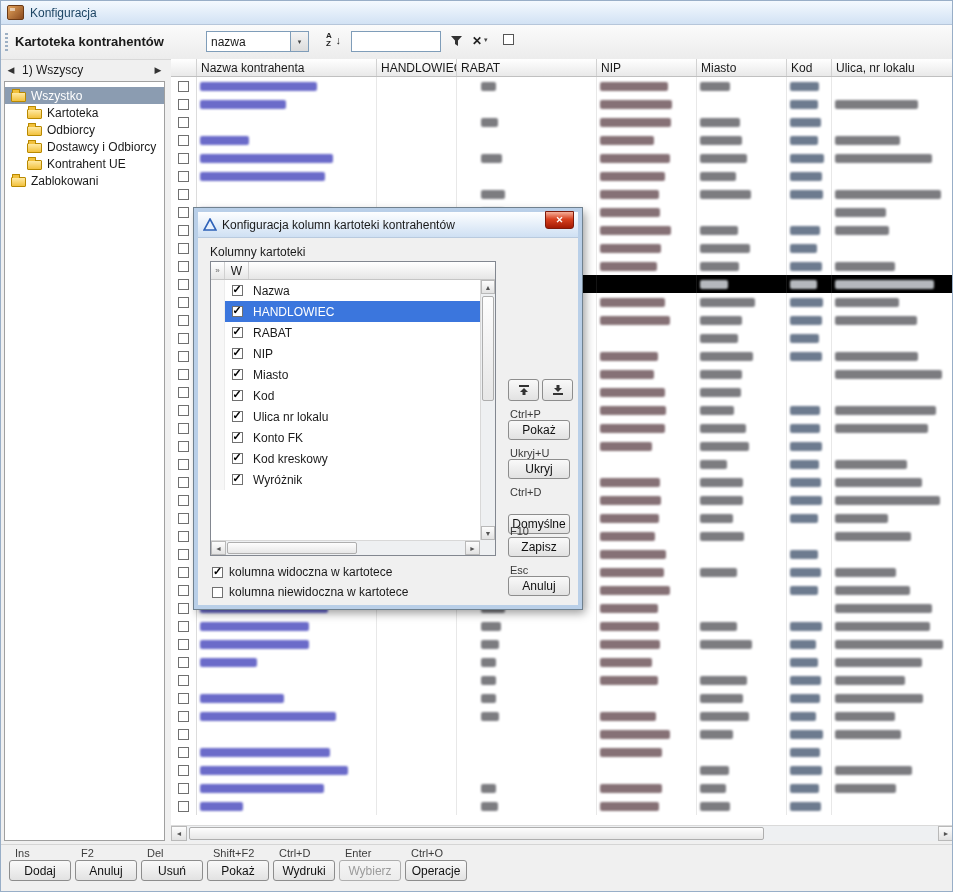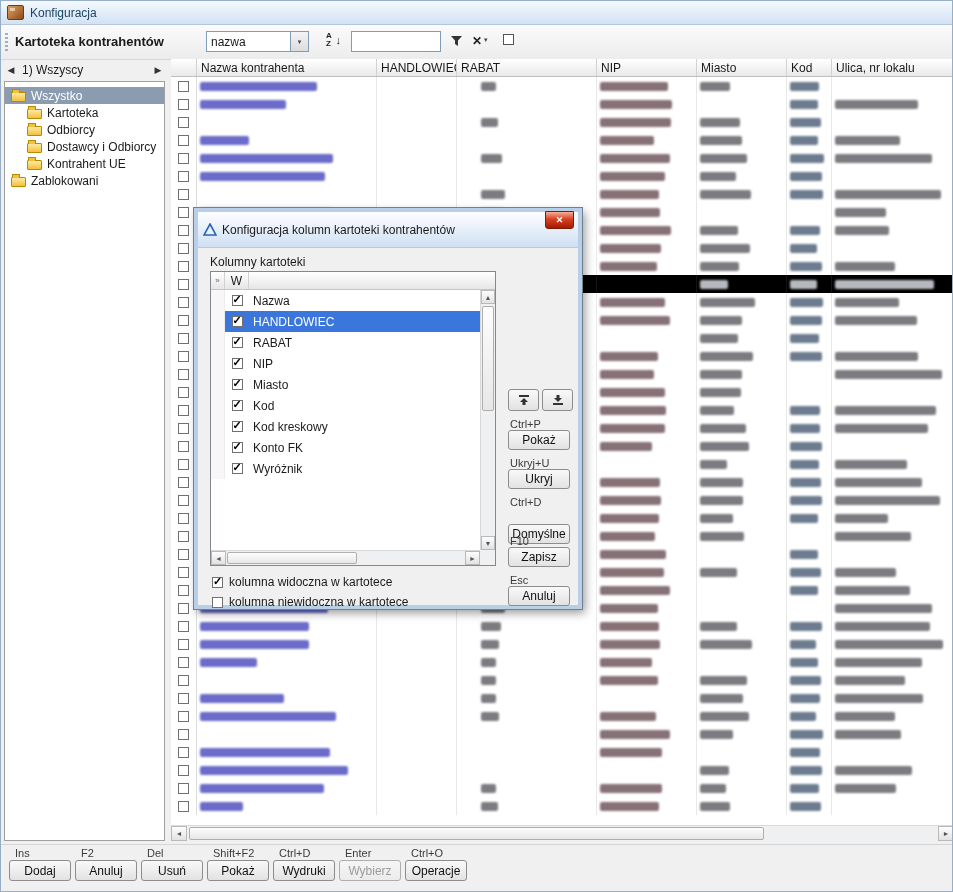--- a/index.html
+++ b/index.html
@@ -65,21 +65,21 @@
   
   .bottombar{position:absolute;left:0;right:0;top:843px;height:49px;background:#f0f0f0;border-top:1px solid #d5d5d5;box-sizing:border-box;display:flex;gap:4px;padding:2px 0 0 8px;}
   .bcol{width:62px;flex:0 0 auto;}
   .bshortcut{font-size:11px;color:#3c3c3c;height:13px;padding-left:6px;white-space:nowrap;}
   .btn{background:linear-gradient(#f9f9f9,#e2e2e2);border:1px solid #8d8d8d;border-radius:3px;font:12px "Liberation Sans",sans-serif;color:#111;display:flex;align-items:center;justify-content:center;box-sizing:border-box;cursor:default;}
   .bbtn{width:62px;height:21px;}
   .bbtn:disabled{color:#9b9b9b;border-color:#aeaeae;background:linear-gradient(#f5f5f5,#ececec);}
 
   
   .dialog{position:absolute;left:193px;top:207px;width:388px;height:401px;background:#f0f0f0;border:4px solid #b9cfe8;outline:1px solid #70818f;box-shadow:3px 4px 9px rgba(0,0,0,.4);box-sizing:border-box;z-index:10;}
-  .dlg-title{position:relative;height:36px;background:linear-gradient(#fdfeff,#cfe0f3);border-bottom:1px solid #b9cade;display:flex;align-items:center;gap:5px;padding:0 5px;box-sizing:border-box;}
+  .dlg-title{position:relative;height:26px;background:linear-gradient(#fdfeff,#cfe0f3);border-bottom:1px solid #b9cade;display:flex;align-items:center;gap:5px;padding:0 5px;box-sizing:border-box;}
   .dlg-title-text{flex:1;white-space:nowrap;overflow:hidden;}
   .dlg-close{position:absolute;top:-1px;right:4px;width:27px;height:16px;background:linear-gradient(#f6b09a,#d8411f 45%,#a31a03);border:1px solid #7e1a0a;border-radius:0 0 3px 3px;color:#fff;font-size:9px;font-weight:bold;display:flex;align-items:center;justify-content:center;}
   .dlg-body{position:relative;height:357px;}
   .dlg-section-label{position:absolute;left:12px;top:7px;}
   .dlg-list{position:absolute;left:12px;top:23px;width:286px;height:295px;background:#fff;border:1px solid #828790;box-sizing:border-box;}
   .dlg-head{position:absolute;left:0;right:0;top:0;height:18px;background:linear-gradient(#ffffff,#e6e6e6);border-bottom:1px solid #c5c5c5;display:flex;box-sizing:border-box;}
   .dlg-h-grip{width:14px;border-right:1px solid #d0d0d0;display:flex;align-items:center;justify-content:center;font-size:8px;color:#666;box-sizing:border-box;}
   .dlg-h-w{width:24px;border-right:1px solid #d0d0d0;display:flex;align-items:center;justify-content:center;box-sizing:border-box;}
   .dlg-h-name{flex:1;display:flex;align-items:center;padding-left:4px;}
   .dlg-rows{position:absolute;left:0;right:15px;top:18px;bottom:15px;overflow:hidden;}
@@ -1170,34 +1170,41 @@
               <div class="dlg-w">
                 <div class="cb checked"></div>
               </div>
               <div class="dlg-name">Kod</div>
             </div>
             <div class="dlg-row">
               <div class="dlg-grip"></div>
               <div class="dlg-w">
                 <div class="cb checked"></div>
               </div>
-              <div class="dlg-name">Kod kreskowy</div>
+              <div class="dlg-name">Ulica nr lokalu</div>
             </div>
             <div class="dlg-row">
               <div class="dlg-grip"></div>
               <div class="dlg-w">
                 <div class="cb checked"></div>
               </div>
               <div class="dlg-name">Konto FK</div>
             </div>
             <div class="dlg-row">
               <div class="dlg-grip"></div>
               <div class="dlg-w">
                 <div class="cb checked"></div>
               </div>
+              <div class="dlg-name">Kod kreskowy</div>
+            </div>
+            <div class="dlg-row">
+              <div class="dlg-grip"></div>
+              <div class="dlg-w">
+                <div class="cb checked"></div>
+              </div>
               <div class="dlg-name">Wyróżnik</div>
             </div>
           </div>
         <div class="dlg-vscroll">
           <span class="sb-btn sb-up">▲</span>
           <span class="sb-thumb"></span>
           <span class="sb-btn sb-down">▼</span>
         </div>
         <div class="dlg-hscroll">
           <span class="sb-btn sb-left">◄</span>

